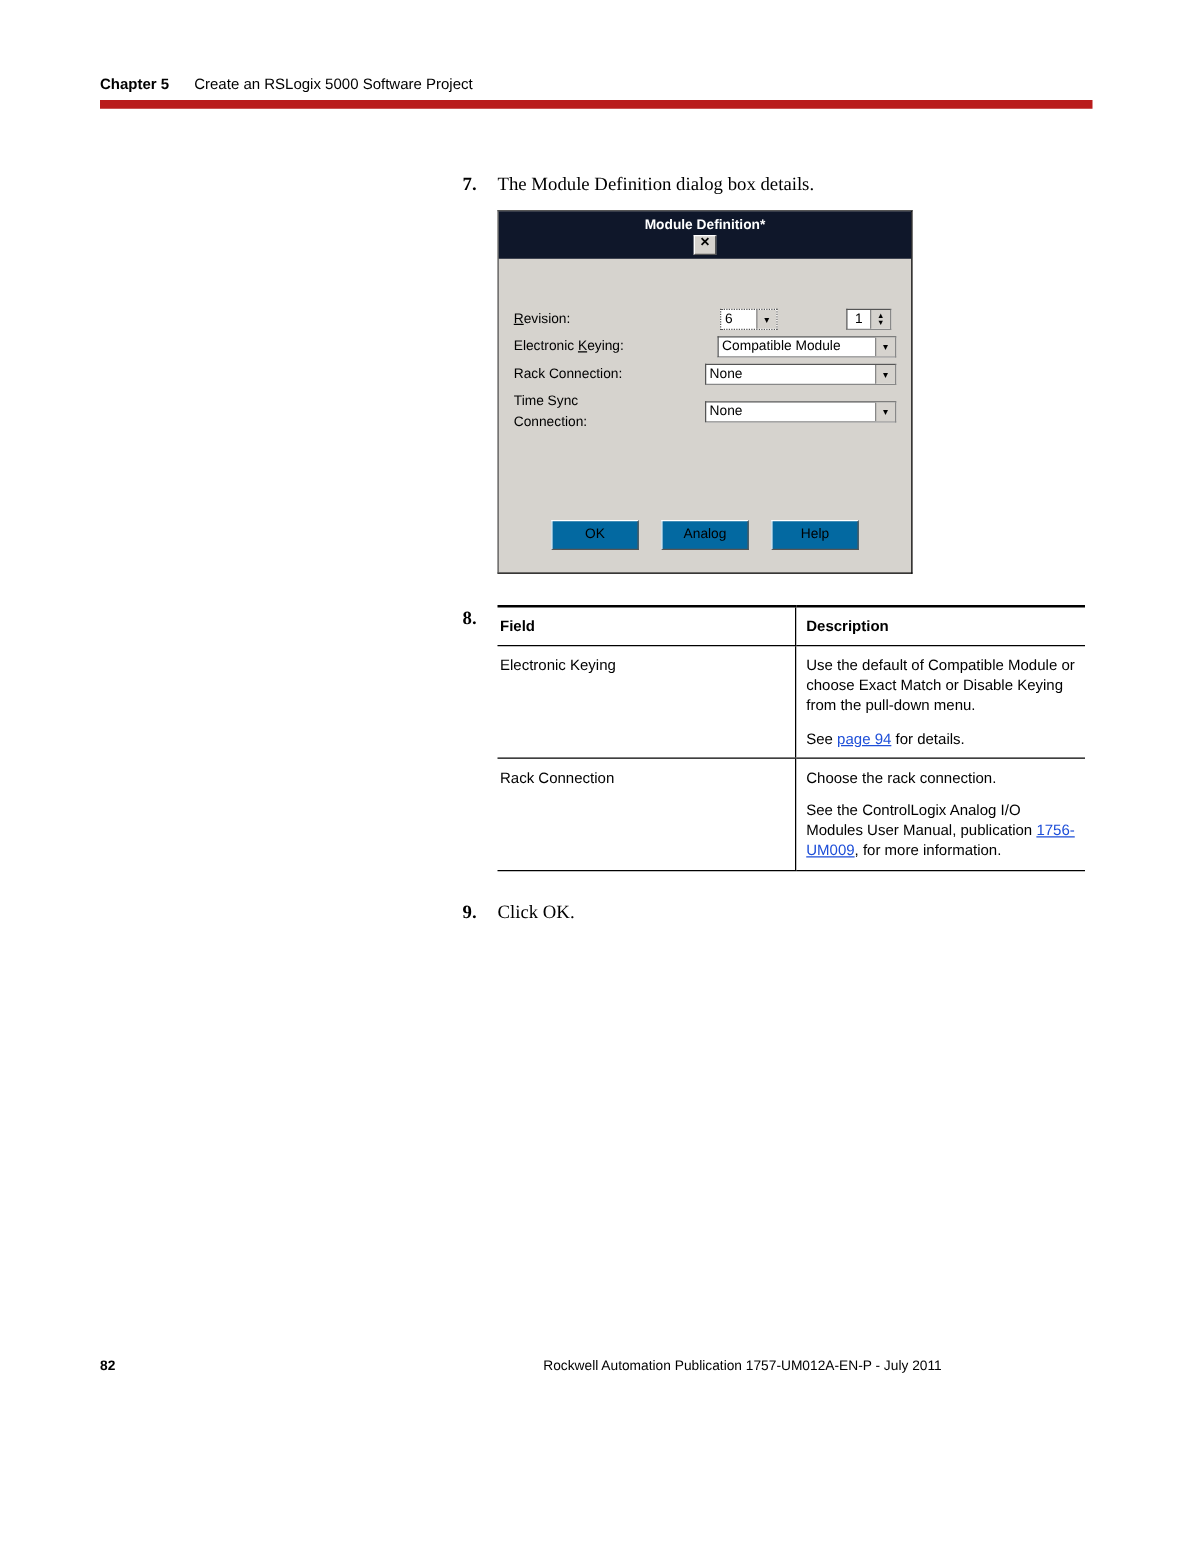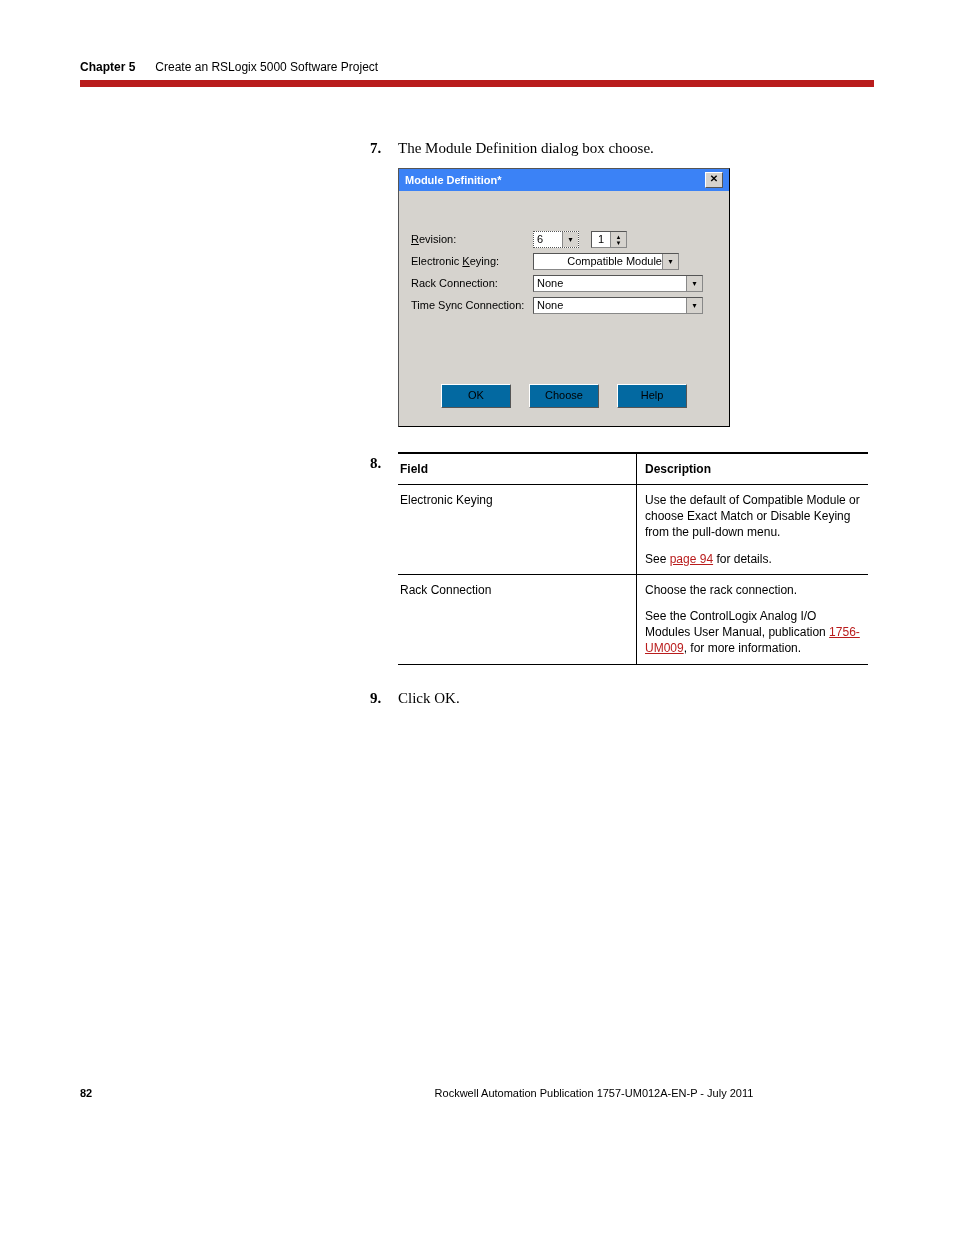--- a/index.html
+++ b/index.html
@@ -64,28 +64,29 @@
     background: #d6d3ce;
     border: 1px solid #555;
     border-right-color: #000;
     border-bottom-color: #000;
     font-family: Tahoma, Arial, sans-serif;
     font-size: 11px;
     margin-bottom: 25px;
     position: relative;
   }
   .titlebar {
-    background: #3b82f6;
+    background: #0f172a;
     color: #fff;
     font-weight: bold;
     padding: 3px 6px;
     display: flex;
     justify-content: space-between;
     align-items: center;
     font-size: 11px;
+    flex-direction: column;
   }
   .closebtn {
     background: #d6d3ce;
     color: #000;
     width: 16px;
     height: 14px;
     border: 1px solid #fff;
     border-right-color: #555;
     border-bottom-color: #555;
     text-align: center;
@@ -94,20 +95,21 @@
     line-height: 12px;
     font-family: Arial;
   }
   .dlg-body {
     padding: 40px 12px 18px 12px;
   }
   .form-row {
     display: flex;
     align-items: center;
     margin-bottom: 5px;
+    gap: 43px;
   }
   .form-label {
     width: 122px;
     font-size: 11px;
   }
   .form-label u { text-decoration: underline; }
   .combo, .spin, .field-input {
     background: #fff;
     border: 1px solid #888;
     border-top-color:#555;
@@ -126,21 +128,21 @@
     border-left: 1px solid #888;
     height: 100%;
     display: flex;
     align-items: center;
     justify-content: center;
     font-size: 8px;
   }
   .spin { width: 36px; justify-content: space-between; padding-left: 6px; }
   .spin .spinbtns { flex-direction: column; line-height: 6px; font-size: 6px; }
   .major-combo { width: 46px; border: 1px dotted #555; margin-right: 12px; }
-  .keying-combo { width: 146px; justify-content: flex-end; }
+  .keying-combo { width: 146px; }
   .rack-combo { width: 170px; }
   .btn-row {
     display: flex;
     justify-content: center;
     gap: 18px;
     margin-top: 70px;
   }
   .dlg-btn {
     width: 68px;
     height: 22px;
@@ -174,21 +176,21 @@
     padding: 7px 6px 7px 2px;
     vertical-align: top;
     line-height: 1.35;
   }
   table.fieldtable th:nth-child(2),
   table.fieldtable td:nth-child(2) {
     border-left: 1px solid #000;
     padding-left: 8px;
   }
   table.fieldtable th:first-child { width: 230px; }
-  .link { color: #b91c1c; text-decoration: underline; }
+  .link { color: #1d4ed8; text-decoration: underline; }
   .desc p { margin: 0 0 10px 0; }
   .desc p:last-child { margin-bottom: 0; }
 
   .footer {
     position: absolute;
     bottom: 36px;
     left: 80px;
     right: 76px;
     font-family: Arial, Helvetica, sans-serif;
     font-size: 11px;
@@ -206,21 +208,21 @@
 <div class="page">
   <div class="header">
     <span class="chapter">Chapter 5</span>
     <span>Create an RSLogix 5000 Software Project</span>
   </div>
 
   <div class="content">
     <ol class="steps">
       <li>
         <span class="num">7.</span>
-        <div class="caption">The Module Definition dialog box choose.</div>
+        <div class="caption">The Module Definition dialog box details.</div>
 
         <div class="dialog">
           <div class="titlebar">
             <span>Module Definition*</span>
             <span class="closebtn">✕</span>
           </div>
           <div class="dlg-body">
             <div class="form-row">
               <span class="form-label"><u>R</u><span>evision:</span></span>
               <div class="combo major-combo">
@@ -251,21 +253,21 @@
             </div>
             <div class="form-row">
               <span class="form-label">Time Sync Connection:</span>
               <div class="combo rack-combo">
                 <span>None</span>
                 <span class="arrow">▾</span>
               </div>
             </div>
             <div class="btn-row">
               <div class="dlg-btn">OK</div>
-              <div class="dlg-btn">Choose</div>
+              <div class="dlg-btn">Analog</div>
               <div class="dlg-btn">Help</div>
             </div>
           </div>
         </div>
       </li>
 
       <li>
         <span class="num">8.</span>
 
         <table class="fieldtable">

